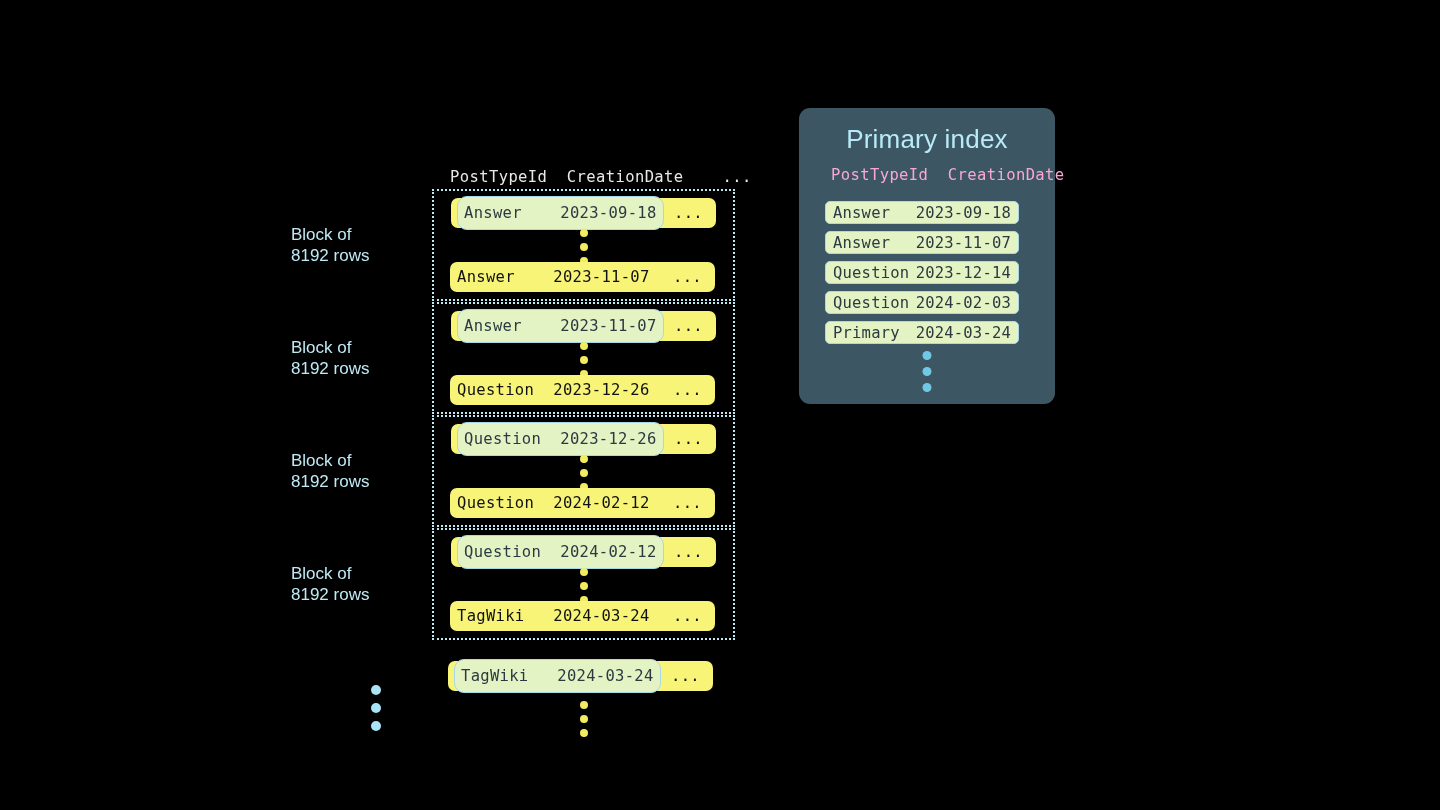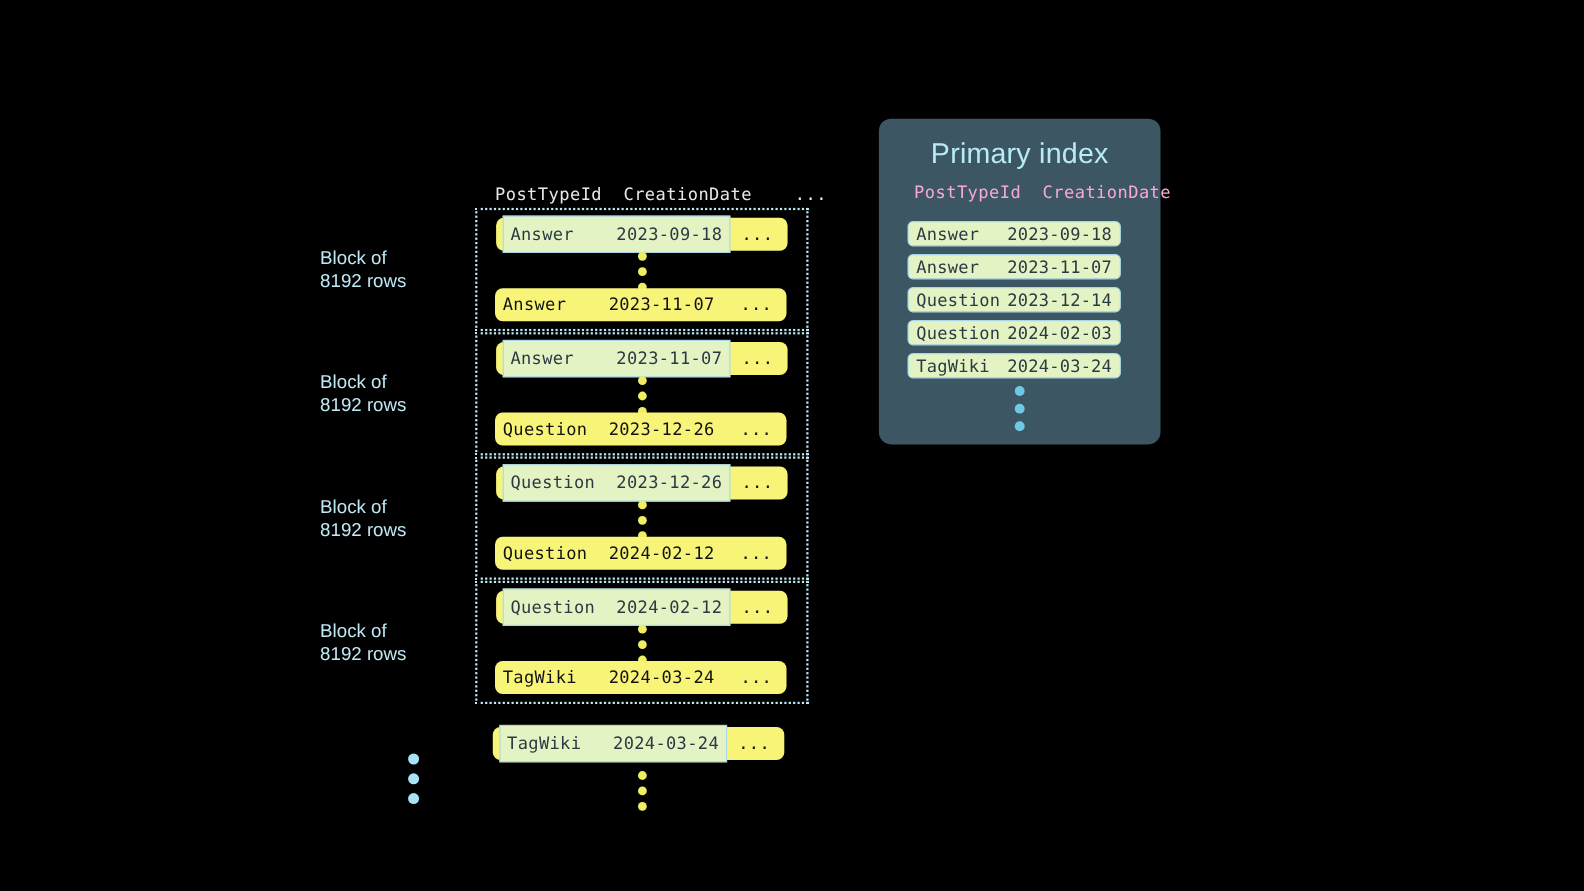--- a/index.html
+++ b/index.html
@@ -102,21 +102,21 @@
 
   .row-top { margin-bottom: 0; }
   .row-bottom { position: absolute; left: 16px; bottom: 7px; }
 
   
   .row-key {
     display: inline-flex;
     align-items: center;
     background: #e4f3c3;
     border: 1px solid #a8d8e8;
-    border-radius: 0;
+    border-radius: 10px;
     height: 24px;
     padding: 16px 6px;
     margin-left: 6px;
     white-space: pre;
     color: #2b3a42;
   }
 
   .row-plain {
     margin-left: 7px;
     white-space: pre;
@@ -403,21 +403,21 @@
     </div>
     <div class="index-row">
       <span>Question</span>
       <span>2023-12-14</span>
     </div>
     <div class="index-row">
       <span>Question</span>
       <span>2024-02-03</span>
     </div>
     <div class="index-row">
-      <span>TagWiki</span>
+      <span>Primary</span>
       <span>2024-03-24</span>
     </div>
   </div>
 
   <div id="index-blue-dots">
     <i></i>
     <i></i>
     <i></i>
   </div>
 

